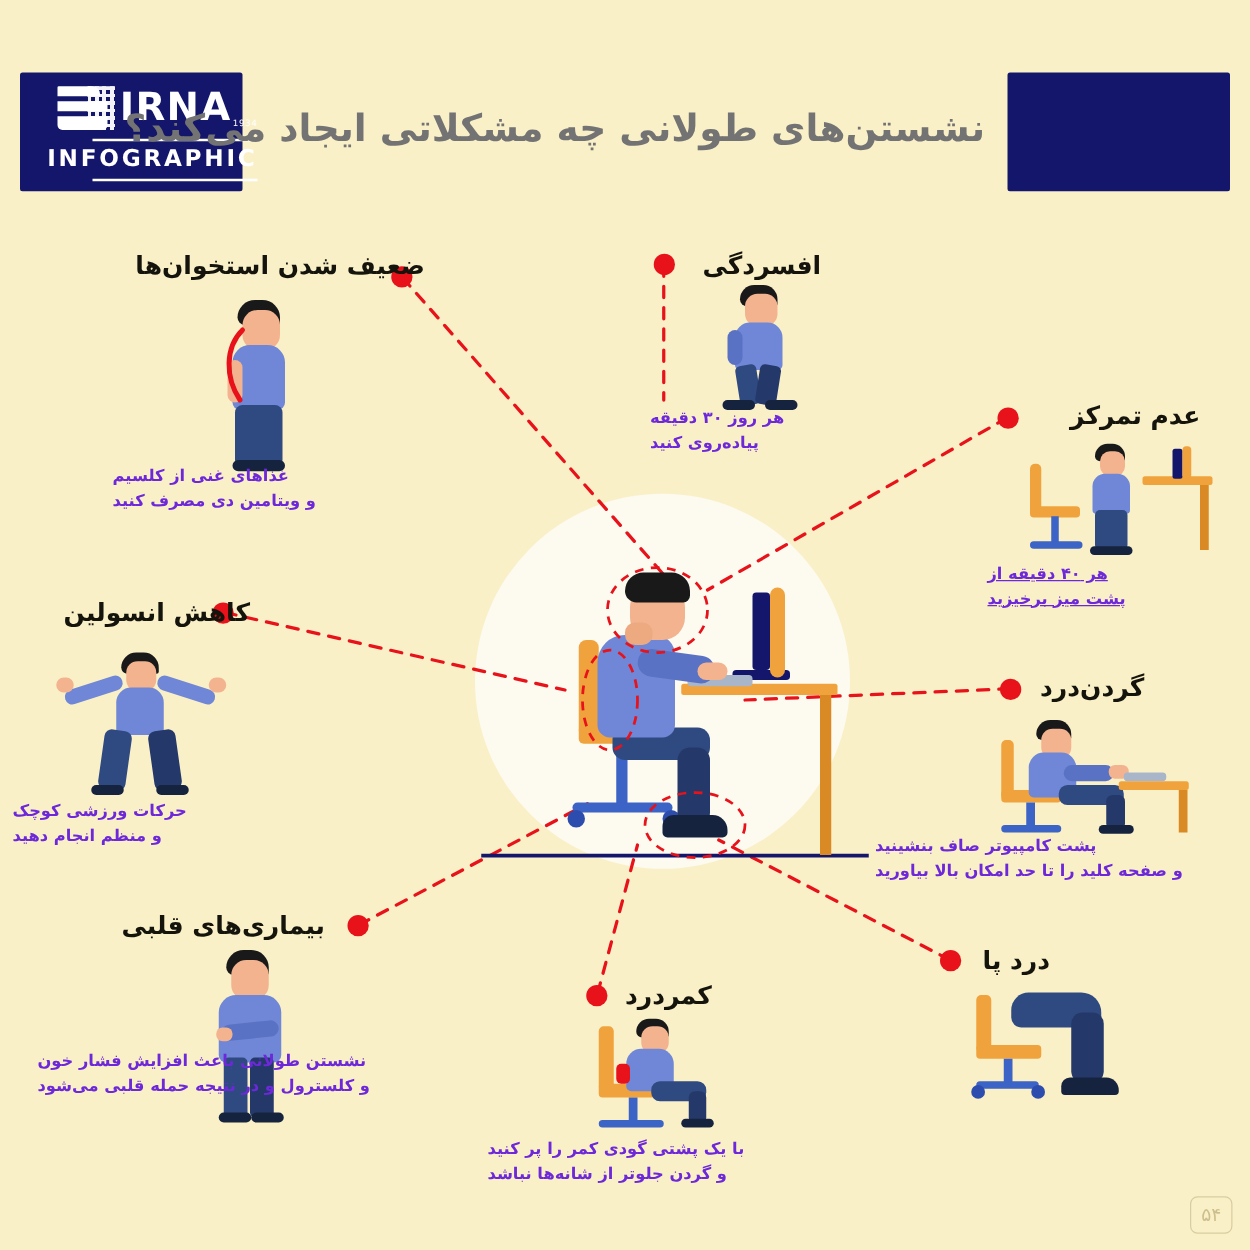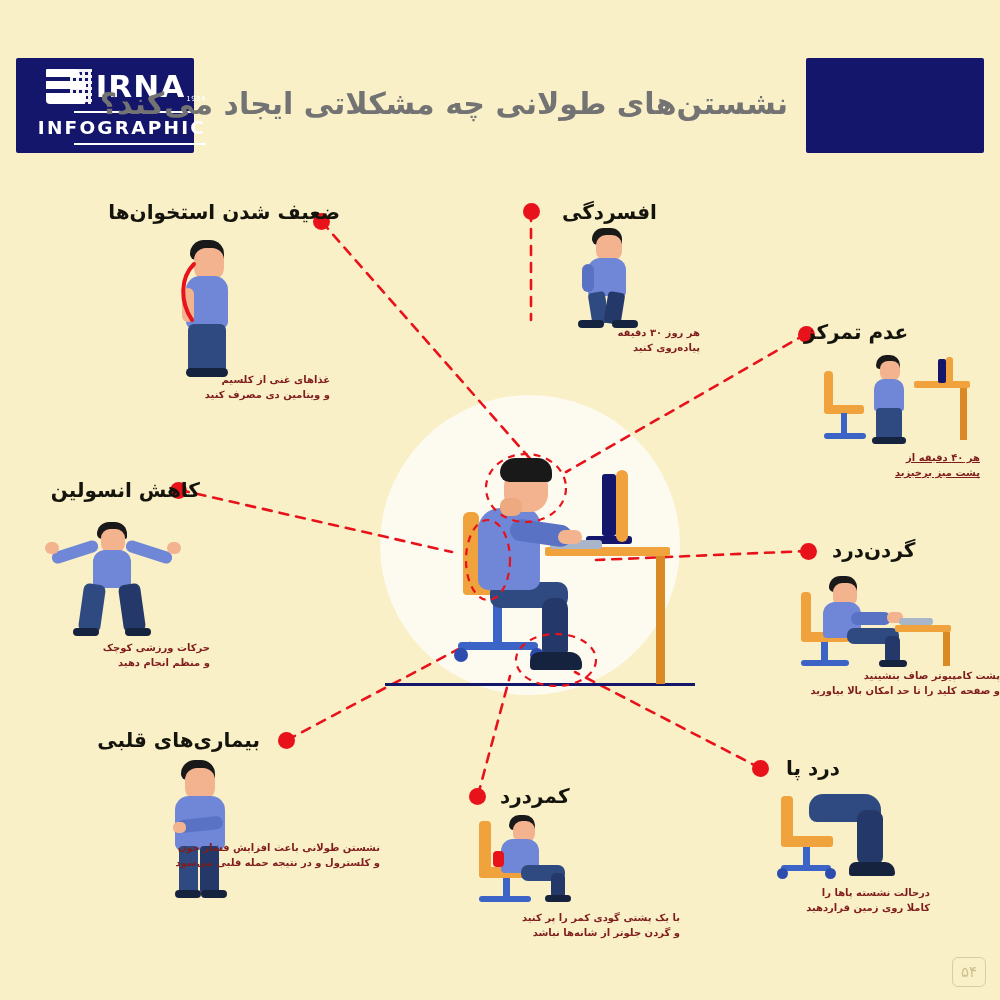--- a/index.html
+++ b/index.html
@@ -46,22 +46,22 @@
   
   .blob{position:absolute;left:380px;top:395px;width:300px;height:300px;
      background:#fdfaf0;border-radius:50%;}
 
   
   #wires{position:absolute;inset:0;width:1000px;height:1000px;pointer-events:none;}
 
   
   .node-label{position:absolute;color:#14140d;font-weight:bold;font-size:20px;
      direction:rtl;white-space:nowrap;font-family:"DejaVu Sans","Liberation Sans",sans-serif;}
-  .caption{position:absolute;color:#7f1d1d;font-weight:bold;font-size:10px;
-     line-height:1.5;direction:rtl;text-align:right;
+  .caption{position:absolute;color:#6d28d9;font-weight:bold;font-size:13px;
+     line-height:1.5;direction:rtl;text-align:left;
      font-family:"DejaVu Sans","Liberation Sans",sans-serif;white-space:pre-line;}
 
   .dot{position:absolute;width:17px;height:17px;border-radius:50%;background:#e8121a;}
 
   .pagenum{position:absolute;left:952px;top:957px;width:32px;height:28px;
      border:1.6px solid #d8cda0;border-radius:6px;color:#cdbf8d;
      font-size:15px;display:flex;align-items:center;justify-content:center;
      font-family:"DejaVu Sans","Liberation Sans",sans-serif;}
 
   
@@ -187,21 +187,21 @@
     <div class="sh shirt-d" style="left:12px;top:36px;width:12px;height:28px;border-radius:6px;"></div>
     <div class="sh pants" style="left:20px;top:64px;width:17px;height:32px;border-radius:4px;transform:rotate(-9deg);"></div>
     <div class="sh pants-d" style="left:36px;top:64px;width:17px;height:32px;border-radius:4px;transform:rotate(9deg);"></div>
     <div class="sh shoe" style="left:8px;top:92px;width:26px;height:8px;border-radius:5px;"></div>
     <div class="sh shoe" style="left:42px;top:92px;width:26px;height:8px;border-radius:5px;"></div>
   </div>
   <div class="caption" style="left:520px;top:325px;width:180px;">هر روز ۳۰ دقیقه
 پیاده‌روی کنید</div>
 
   <div class="dot" style="left:798px;top:326px;"></div>
-  <div class="node-label" style="left:804px;top:320px;">عدم تمرکز</div>
+  <div class="node-label" style="left:856px;top:320px;">عدم تمرکز</div>
   <div class="fig" style="left:810px;top:355px;width:160px;height:95px;">
     <div class="sh wood" style="left:104px;top:26px;width:56px;height:7px;border-radius:2px;"></div>
     <div class="sh wood-d" style="left:150px;top:33px;width:7px;height:52px;"></div>
     <div class="sh navy" style="left:128px;top:4px;width:8px;height:24px;border-radius:2px;"></div>
     <div class="sh wood" style="left:136px;top:2px;width:7px;height:26px;border-radius:3px;"></div>
     <div class="sh wood" style="left:14px;top:16px;width:9px;height:40px;border-radius:4px;"></div>
     <div class="sh wood" style="left:14px;top:50px;width:40px;height:9px;border-radius:3px;"></div>
     <div class="sh" style="left:31px;top:58px;width:6px;height:22px;background:#3c63c6;"></div>
     <div class="sh" style="left:14px;top:78px;width:42px;height:6px;background:#3c63c6;border-radius:4px;"></div>
     <div class="sh hair" style="left:66px;top:0px;width:24px;height:14px;border-radius:10px 10px 2px 4px;"></div>
@@ -241,22 +241,20 @@
     <div class="sh wood" style="left:16px;top:8px;width:12px;height:46px;border-radius:4px;"></div>
     <div class="sh wood" style="left:16px;top:48px;width:52px;height:11px;border-radius:3px;"></div>
     <div class="sh" style="left:38px;top:59px;width:7px;height:22px;background:#3c63c6;"></div>
     <div class="sh" style="left:16px;top:77px;width:50px;height:6px;background:#3c63c6;border-radius:4px;"></div>
     <div class="sh rnd" style="left:12px;top:80px;width:11px;height:11px;background:#2c4dae;"></div>
     <div class="sh rnd" style="left:60px;top:80px;width:11px;height:11px;background:#2c4dae;"></div>
     <div class="sh pants" style="left:44px;top:6px;width:72px;height:28px;border-radius:14px 16px 8px 8px;"></div>
     <div class="sh pants-d" style="left:92px;top:22px;width:26px;height:56px;border-radius:9px;"></div>
     <div class="sh shoe" style="left:84px;top:74px;width:46px;height:14px;border-radius:7px 10px 3px 3px;"></div>
   </div>
-  <div class="caption" style="left:680px;top:885px;width:250px;">درحالت نشسته پاها را
-کاملا روی زمین قراردهید</div>
 
   <div class="dot" style="left:469px;top:788px;"></div>
   <div class="node-label" style="left:500px;top:784px;">کمردرد</div>
   <div class="fig" style="left:465px;top:815px;width:130px;height:100px;">
     <div class="sh wood" style="left:14px;top:6px;width:12px;height:52px;border-radius:4px;"></div>
     <div class="sh wood" style="left:14px;top:52px;width:58px;height:11px;border-radius:3px;"></div>
     <div class="sh" style="left:38px;top:63px;width:7px;height:22px;background:#3c63c6;"></div>
     <div class="sh" style="left:14px;top:81px;width:52px;height:6px;background:#3c63c6;border-radius:4px;"></div>
     <div class="sh hair" style="left:44px;top:0px;width:26px;height:15px;border-radius:11px 11px 2px 5px;"></div>
     <div class="sh skin" style="left:48px;top:6px;width:22px;height:22px;border-radius:9px;"></div>

